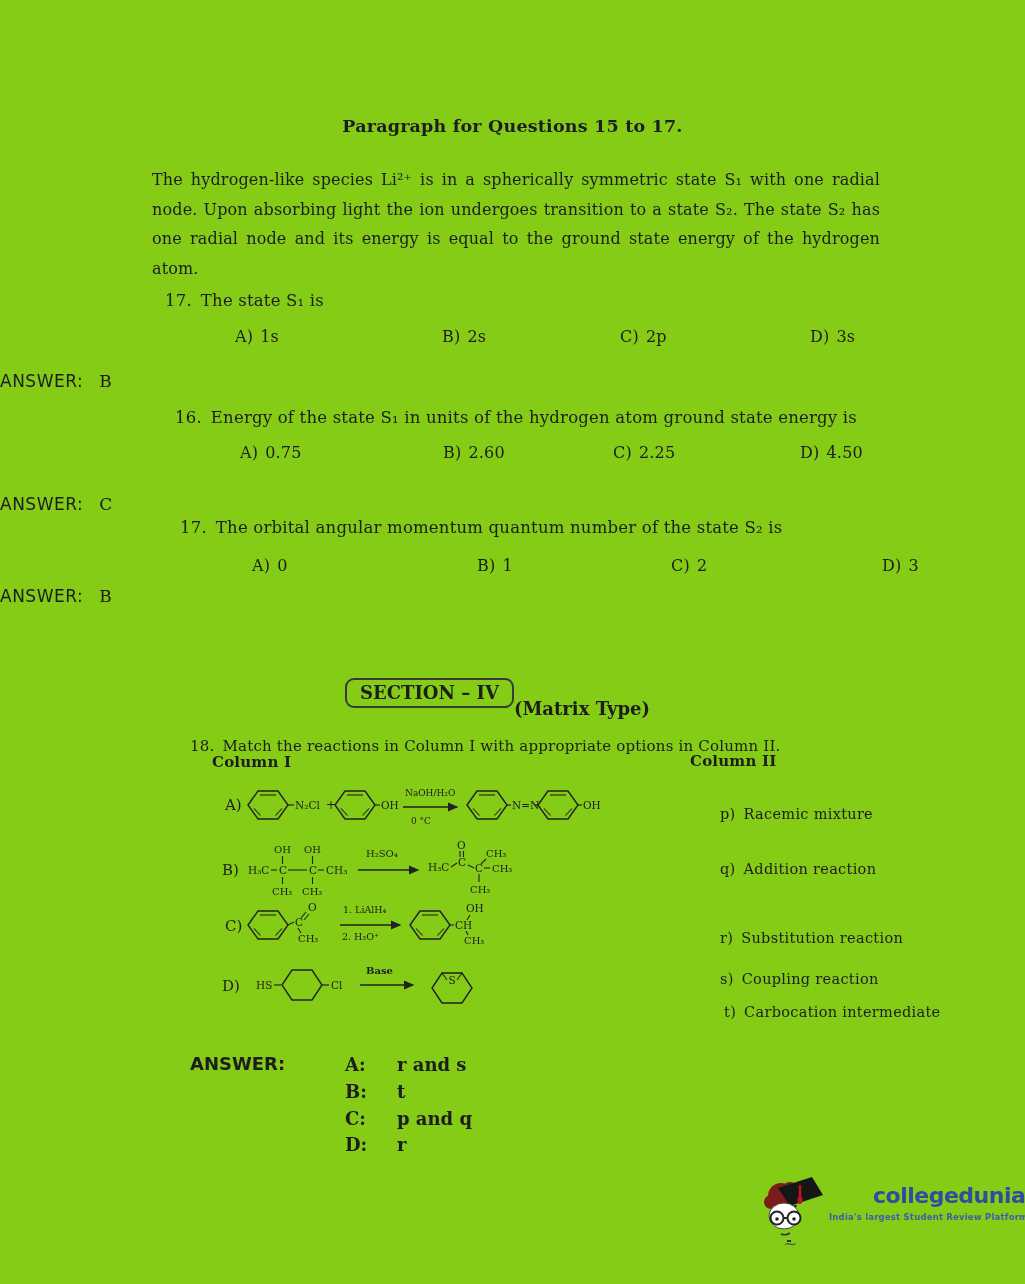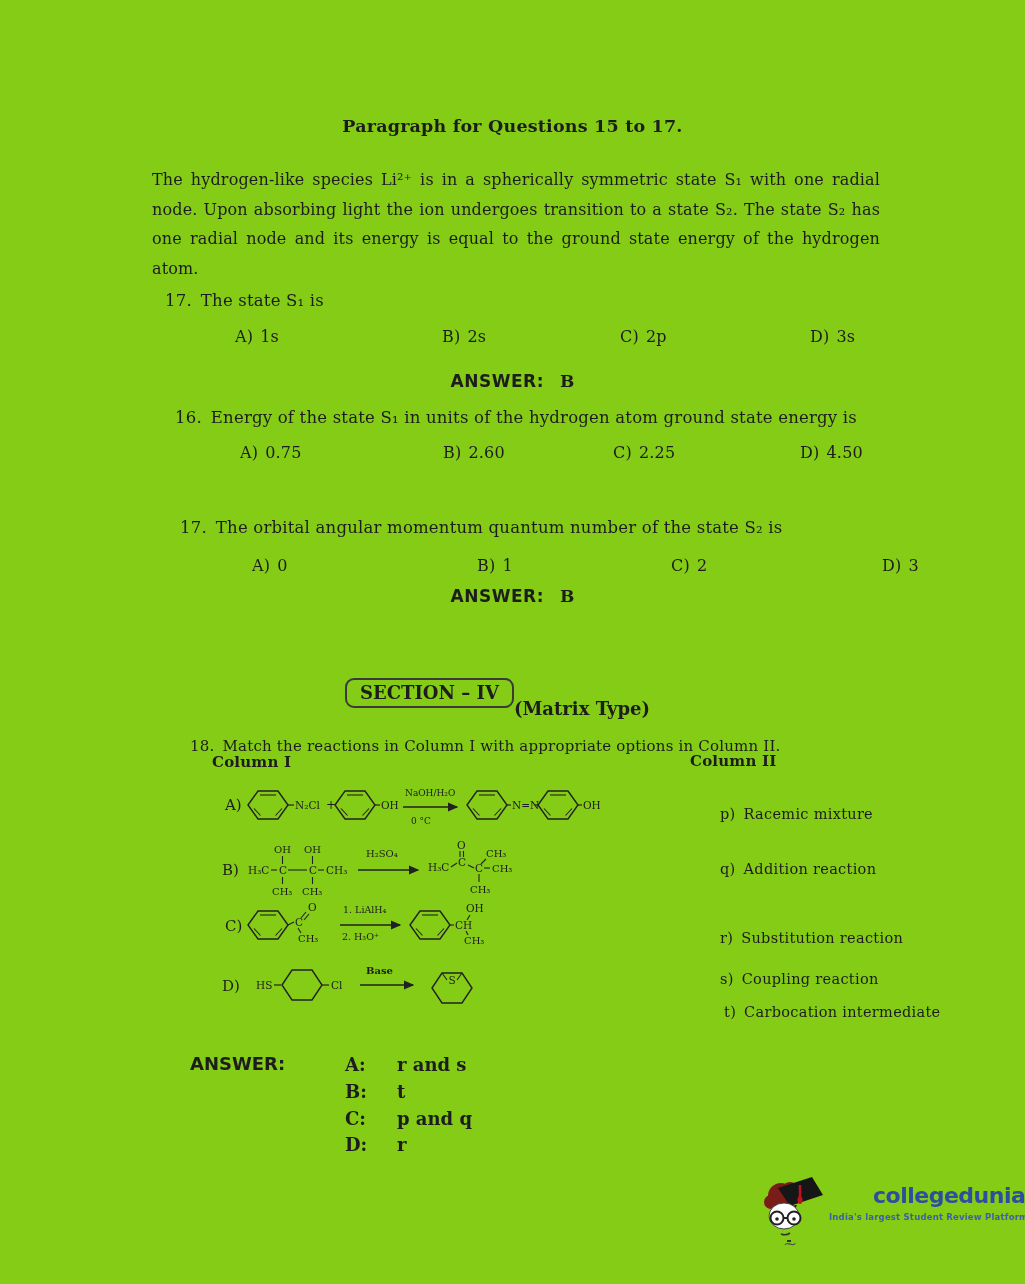--- a/index.html
+++ b/index.html
@@ -5,21 +5,21 @@
   html,body{margin:0;padding:0;background:#ffffff;}
   .page{position:relative;width:1025px;height:1284px;background:#84cc16;overflow:hidden;
         font-family:"DejaVu Serif",serif;color:#1d1d1d;}
   .abs{position:absolute;}
   .title{top:116px;left:0;right:0;text-align:center;font-weight:bold;font-size:17.5px;letter-spacing:0.2px;}
   .para{left:152px;top:165px;width:728px;font-size:16px;line-height:29.5px;text-align:justify;letter-spacing:0.15px;}
   .qline{font-size:16.5px;white-space:nowrap;display:flex;letter-spacing:0.2px;}
   .qnum{margin-right:9px;}
   .opt{position:absolute;font-size:16px;white-space:nowrap;letter-spacing:0.2px;margin-left:30px;}
   .opt .k{margin-right:7px;}
-  .ansline{position:absolute;left:0;right:0;text-align:center;font-size:17px;font-weight:bold;}
+  .ansline{position:absolute;left:0;right:0;text-align:left;font-size:17px;font-weight:normal;}
   .ansline .al{font-family:"DejaVu Sans","Liberation Sans",sans-serif;letter-spacing:0.5px;}
   .ansline .av{font-family:"DejaVu Serif",serif;margin-left:16px;}
   .secwrap{left:345px;top:666px;display:flex;align-items:center;}
   .secbox{border:2px solid #3a3a3a;border-radius:9px;padding:2px 13px 3px 13px;font-weight:bold;font-size:18px;}
   .seckind{font-weight:bold;font-size:18px;margin-top:32px;}
   .q18line{left:190px;top:737px;font-size:15px;display:flex;white-space:nowrap;letter-spacing:0.2px;}
   .q18line .qnum{margin-right:8px;}
   .colhdr{position:absolute;font-weight:bold;font-size:15px;letter-spacing:0.2px;}
   .c2opt{position:absolute;font-size:14.5px;white-space:nowrap;letter-spacing:0.3px;margin-left:48px;}
   .c2opt .k{margin-right:8px;}
@@ -75,20 +75,23 @@
   </div>
 
   <div class="abs qline" style="left:175px;top:408px">
     <span class="qnum">16.</span>
     <span>Energy of the state S₁ in units of the hydrogen atom ground state energy is</span>
   </div>
   <span class="opt" style="left:210px;top:443px"><span class="k">A)</span><span>0.75</span></span>
   <span class="opt" style="left:413px;top:443px"><span class="k">B)</span><span>2.60</span></span>
   <span class="opt" style="left:583px;top:443px"><span class="k">C)</span><span>2.25</span></span>
   <span class="opt" style="left:770px;top:443px"><span class="k">D)</span><span>4.50</span></span>
+  <div class="ansline" style="top:494px">
+    <span class="al">ANSWER:</span><span class="av">C</span>
+  </div>
 
   <div class="abs qline" style="left:180px;top:518px">
     <span class="qnum">17.</span>
     <span>The orbital angular momentum quantum number of the state S₂ is</span>
   </div>
   <span class="opt" style="left:222px;top:556px"><span class="k">A)</span><span>0</span></span>
   <span class="opt" style="left:447px;top:556px"><span class="k">B)</span><span>1</span></span>
   <span class="opt" style="left:641px;top:556px"><span class="k">C)</span><span>2</span></span>
   <span class="opt" style="left:852px;top:556px"><span class="k">D)</span><span>3</span></span>
   <div class="ansline" style="top:586px">

